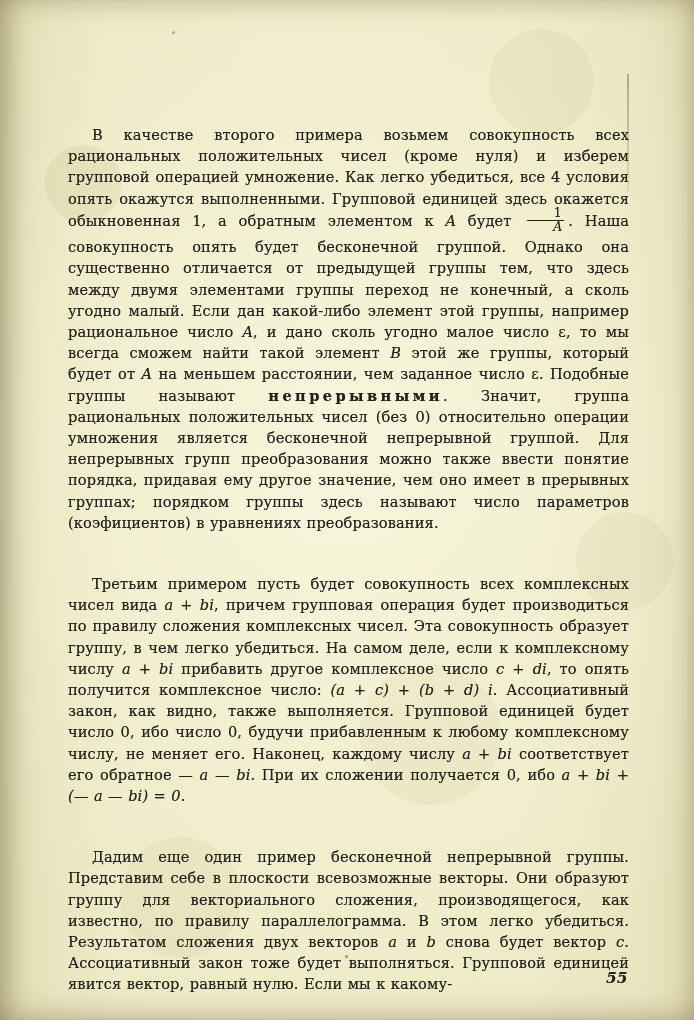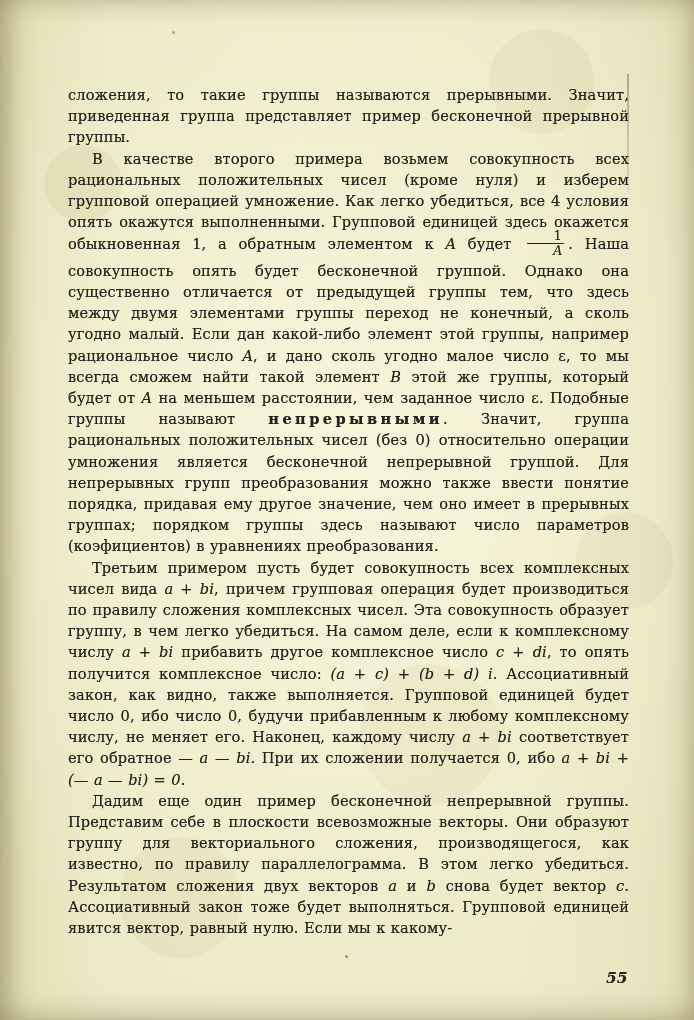--- a/index.html
+++ b/index.html
@@ -100,21 +100,21 @@
     text-justify: inter-word;
     font-size: 14.6px;
     line-height: 21.2px;
     letter-spacing: 0.12px;
     word-spacing: 0.6px;
     text-indent: 0;
     
     text-shadow: 0 0 0.45px rgba(35,33,28,0.55);
   }
 
-  p.indent { text-indent: 24px; }
+  p.indent { text-indent: 24px; margin-top: 40px; }
 
   
   p.has-frac { line-height: 21.2px; }
 
   i, .mathit {
     font-style: italic;
   }
 
   .sp {
     letter-spacing: 3.4px;
@@ -160,21 +160,20 @@
 
 <div class="page">
 
   <div class="grain"></div>
   <div class="scan-streak"></div>
   <div class="speck-a"></div>
   <div class="speck-b"></div>
 
   <div class="textblock">
 
-    <p><span>сложения, то такие группы называются прерывными. Значит, приведенная группа представляет пример бесконечной прерывной группы.</span></p>
 
     <p class="indent has-frac"><span>В качестве второго примера возьмем совокупность всех рациональных положительных чисел (кроме нуля) и изберем групповой операцией умножение. Как легко убедиться, все 4 условия опять окажутся выполненными. Групповой единицей здесь окажется обыкновенная 1, а обратным элементом к </span><i class="mathit">A</i><span> будет </span><span class="frac"><span class="num">1</span><span class="den">A</span></span><span>. Наша совокупность опять будет бесконечной группой. Однако она существенно отличается от предыдущей группы тем, что здесь между двумя элементами группы переход не конечный, а сколь угодно малый. Если дан какой-либо элемент этой группы, например рациональное число </span><i class="mathit">A</i><span>, и дано сколь угодно малое число ε, то мы всегда сможем найти такой элемент </span><i class="mathit">B</i><span> этой же группы, который будет от </span><i class="mathit">A</i><span> на меньшем расстоянии, чем заданное число ε. Подобные группы называют </span><span class="sp">непрерывными</span><span>. Значит, группа рациональных положительных чисел (без 0) относительно операции умножения является бесконечной непрерывной группой. Для непрерывных групп преобразования можно также ввести понятие порядка, придавая ему другое значение, чем оно имеет в прерывных группах; порядком группы здесь называют число параметров (коэфициентов) в уравнениях преобразования.</span></p>
 
     <p class="indent"><span>Третьим примером пусть будет совокупность всех комплексных чисел вида </span><i class="mathit">a + bi</i><span>, причем групповая операция будет производиться по правилу сложения комплексных чисел. Эта совокупность образует группу, в чем легко убедиться. На самом деле, если к комплексному числу </span><i class="mathit">a + bi</i><span> прибавить другое комплексное число </span><i class="mathit">c + di</i><span>, то опять получится комплексное число: </span><i class="mathit">(a + c) + (b + d) i</i><span>. Ассоциативный закон, как видно, также выполняется. Групповой единицей будет число 0, ибо число 0, будучи прибавленным к любому комплексному числу, не меняет его. Наконец, каждому числу </span><i class="mathit">a + bi</i><span> соответствует его обратное </span><i class="mathit">— a — bi</i><span>. При их сложении получается 0, ибо </span><i class="mathit">a + bi + (— a — bi) = 0</i><span>.</span></p>
 
 
     <p class="indent"><span>Дадим еще один пример бесконечной непрерывной группы. Представим себе в плоскости всевозможные векторы. Они образуют группу для векториального сложения, производящегося, как известно, по правилу параллелограмма. В этом легко убедиться. Результатом сложения двух векторов </span><i class="mathit">a</i><span> и </span><i class="mathit">b</i><span> снова будет вектор </span><i class="mathit">c</i><span>. Ассоциативный закон тоже будет выполняться. Групповой единицей явится вектор, равный нулю. Если мы к какому-</span></p>
 
   </div>
 

